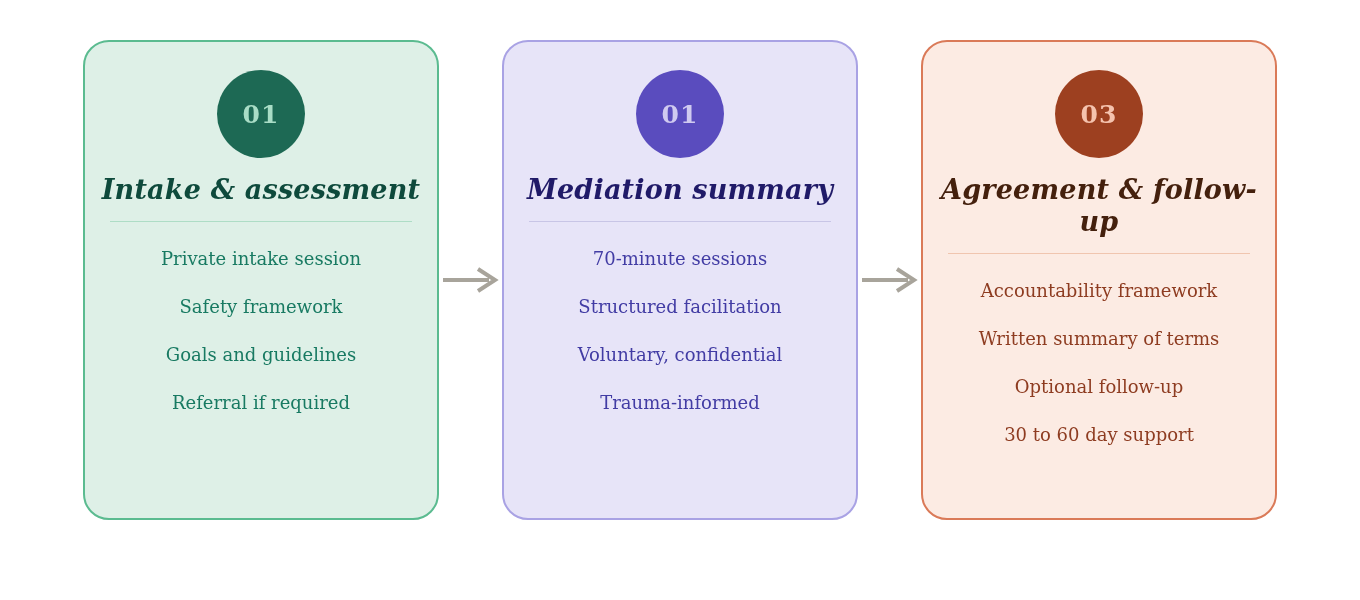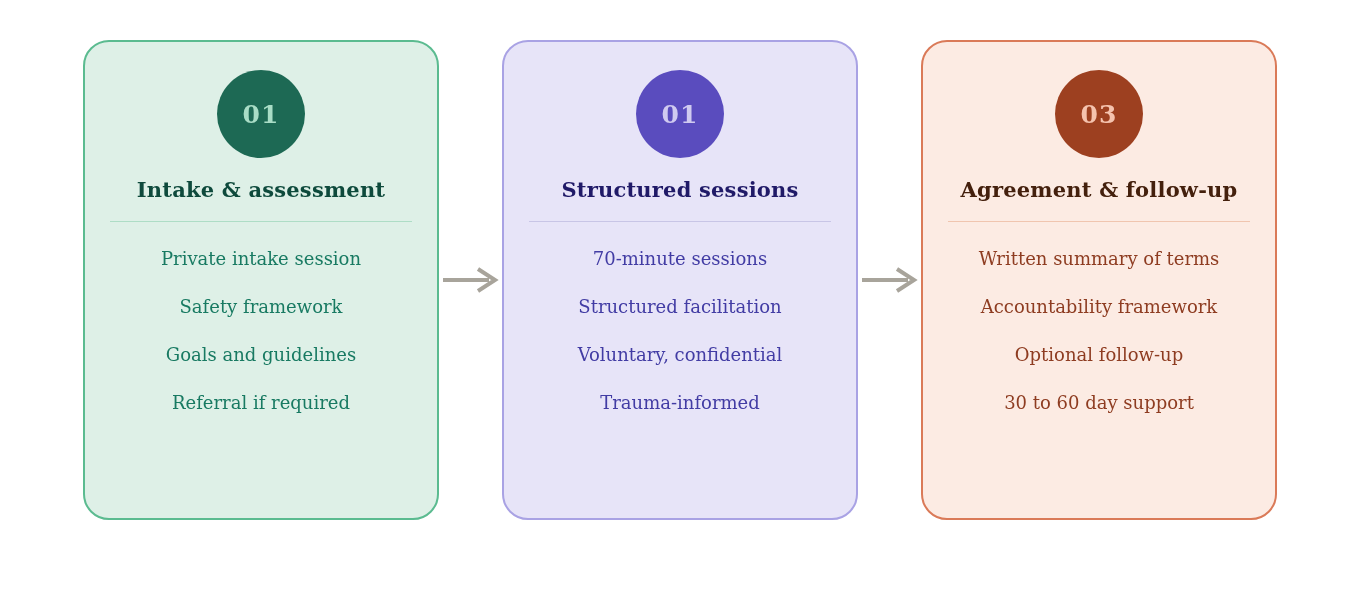--- a/index.html
+++ b/index.html
@@ -37,24 +37,25 @@
     justify-content: center;
   }
   .circle span {
     color: var(--number);
     font-size: 25px;
     font-weight: bold;
     letter-spacing: 1px;
   }
   .title {
     color: var(--title);
-    font-size: 21px;
+    font-size: 27px;
     font-weight: bold;
     line-height: 32px;
     letter-spacing: 0.2px;
+    font-style: italic;
   }
   .divider {
     border: none;
     border-top: 1px solid var(--divider);
     width: 86%;
     margin: 15px auto 13px auto;
   }
   .items {
     list-style: none;
   }
@@ -97,21 +98,21 @@
     <svg width="58" height="30" viewBox="0 0 58 30" aria-hidden="true">
       <line x1="1" y1="15" x2="47" y2="15" stroke="currentColor" stroke-width="4"></line>
       <polyline points="36,4 53,15 36,26" fill="none" stroke="currentColor" stroke-width="4" stroke-linejoin="miter"></polyline>
     </svg>
   </div>
 
   <section class="card" style="--bg: #e7e4f8; --border: #a9a2e4; --circle: #5a4cbe; --number: #d0caf0; --title: #201a68; --item: #423ca4; --divider: #c8c5e6;">
     <div class="circle">
       <span>01</span>
     </div>
-    <h2 class="title">Structured sessions</h2>
+    <h2 class="title">Mediation summary</h2>
     <hr class="divider">
     <ul class="items">
       <li>70-minute sessions</li>
       <li>Structured facilitation</li>
       <li>Voluntary, confidential</li>
       <li>Trauma-informed</li>
     </ul>
   </section>
 
   <div class="arrow" style="color: rgb(168, 164, 155);">
@@ -121,20 +122,20 @@
     </svg>
   </div>
 
   <section class="card" style="--bg: #fcebe3; --border: #da7a58; --circle: #9d4020; --number: #f5c3ae; --title: #44200d; --item: #8e3c21; --divider: #f0c5af;">
     <div class="circle">
       <span>03</span>
     </div>
     <h2 class="title">Agreement &amp; follow-up</h2>
     <hr class="divider">
     <ul class="items">
+      <li>Accountability framework</li>
       <li>Written summary of terms</li>
-      <li>Accountability framework</li>
       <li>Optional follow-up</li>
       <li>30 to 60 day support</li>
     </ul>
   </section>
 
 </div>
 
 </body></html>

